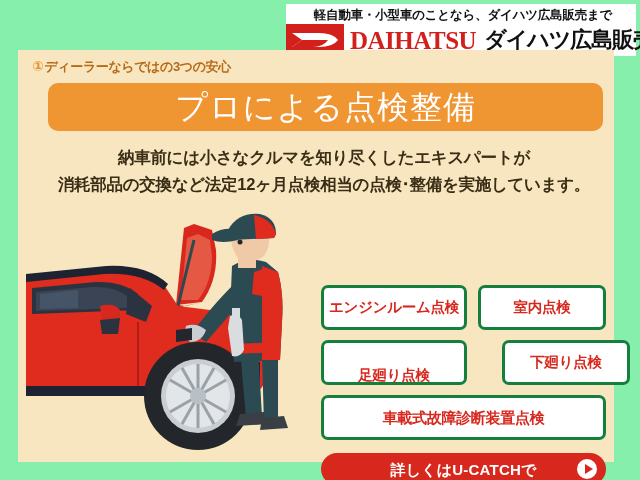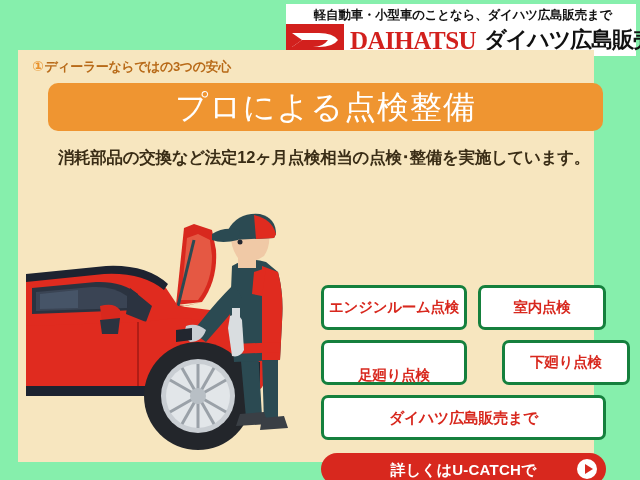--- a/index.html
+++ b/index.html
@@ -87,20 +87,21 @@
   }
 
   
   #panel {
     position: absolute;
     left: 18px;
     top: 50px;
     width: 576px;
     height: 412px;
     background: #f7e6bf;
+    padding-left: 20px;
   }
 
   #section-label {
     position: absolute;
     left: 14px;
     top: 8px;
     font-size: 13px;
     font-weight: 800;
     color: #b86a18;
     white-space: nowrap;
@@ -247,20 +248,21 @@
 
     <div id="section-label">
       <span class="circled">①</span><span>ディーラーならではの3つの安心</span>
     </div>
 
     <div id="title-box">
       <div id="title-text">プロによる点検整備</div>
     </div>
 
     <div id="lede">
+      <span class="line">納車前には小さなクルマを知り尽くしたエキスパートが</span>
       <span class="line">消耗部品の交換など法定12ヶ月点検相当の点検･整備を実施しています。</span>
     </div>
 
     <div id="illustration">
       <svg width="290" height="248" viewBox="0 0 290 248" aria-hidden="true">
 
         <path d="M150 95 L158 18 L168 14 L186 20 L190 40 Q192 70 176 92 Z" fill="#d8281e"></path>
         <path d="M155 90 L161 28 L172 24 L184 30 L186 46 Q186 72 172 90 Z" fill="#e7604a" opacity="0.85"></path>
         <path d="M150 95 L160 96 L176 92 L150 98 Z" fill="#b01d16"></path>
 
@@ -342,21 +344,21 @@
     <div class="chk-btn" id="chk-1">
       <span class="chk-label">室内点検</span>
     </div>
     <div class="chk-btn" id="chk-2">
       <span class="chk-label">足廻り点検</span>
     </div>
     <div class="chk-btn" id="chk-3">
       <span class="chk-label">下廻り点検</span>
     </div>
     <div class="chk-btn" id="chk-4">
-      <span class="chk-label">ダイハツ広島販売まで</span>
+      <span class="chk-label">車載式故障診断装置点検</span>
     </div>
 
     <div id="cta">
       <span id="cta-label">詳しくはU-CATCHで</span>
       <span id="cta-arrow">
           <span class="tri"></span>
         </span>
     </div>
 
   </div>

